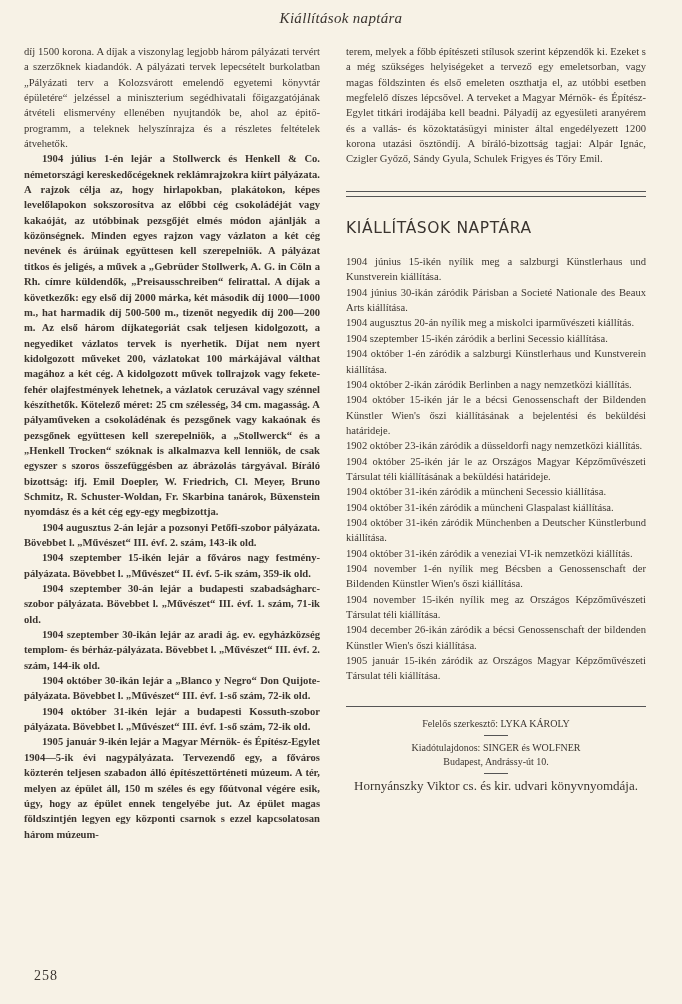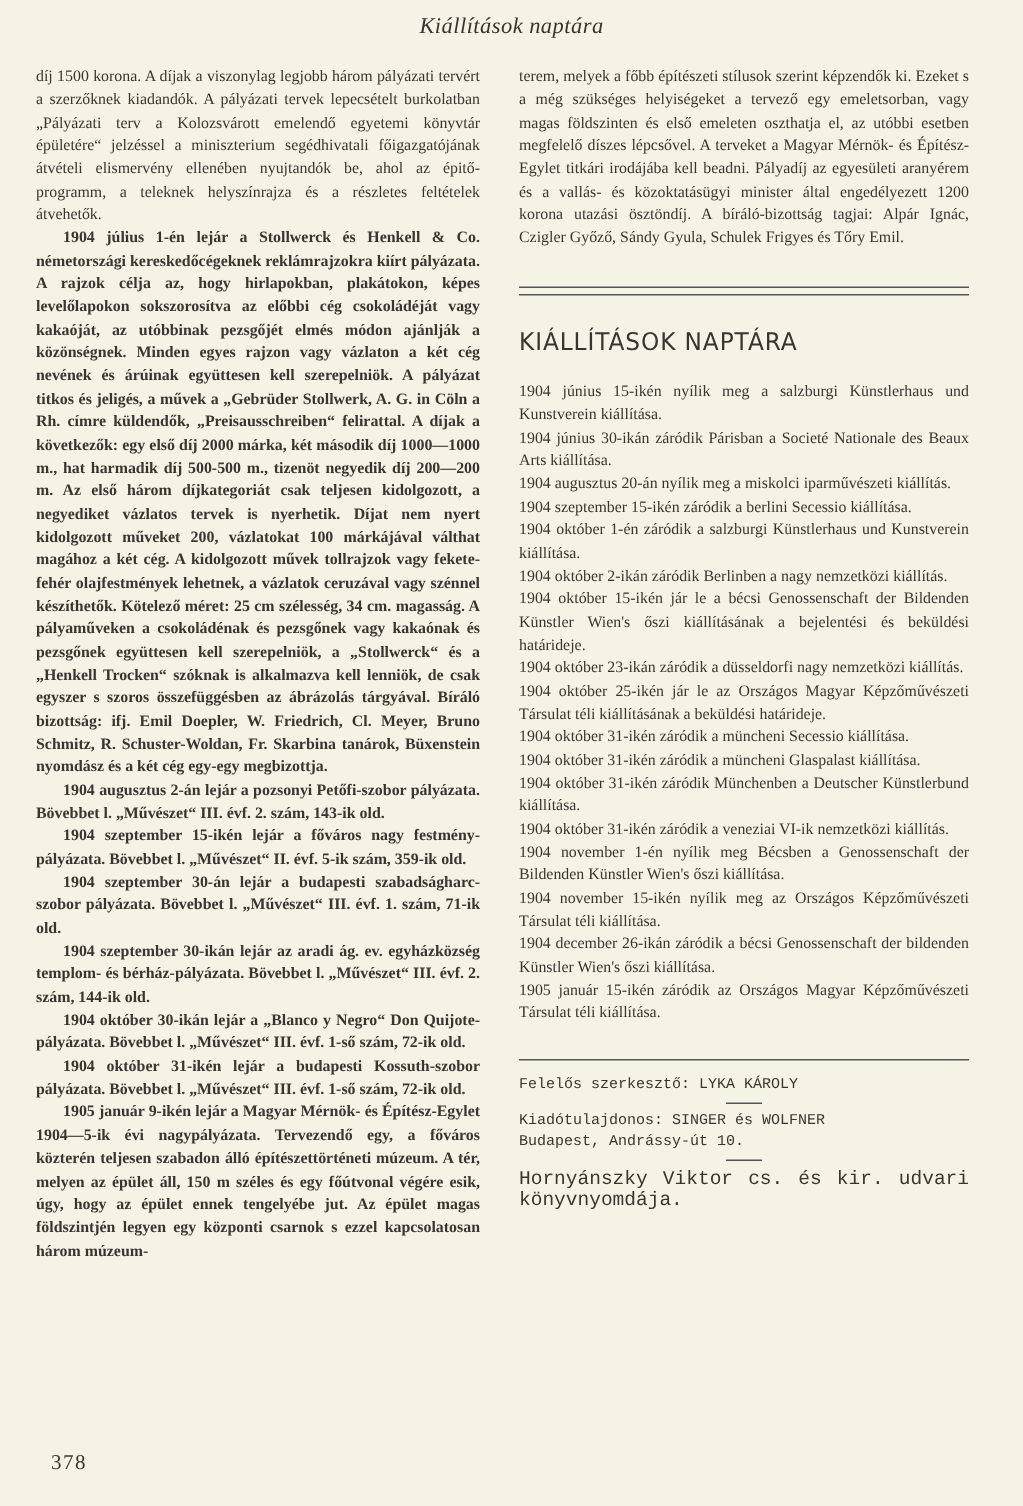--- a/index.html
+++ b/index.html
@@ -24,21 +24,21 @@
   .col p { margin: 0; text-indent: 0; }
   .col p.ind { text-indent: 18px; font-weight: bold; }
   .rule-double { height: 4px; border-top: 1px solid #555; border-bottom: 1px solid #555; margin: 24px 0 0 0; }
   .section-title {
     font-family: "DejaVu Sans", sans-serif; font-size: 15.5px; letter-spacing: 0.6px;
     color: #3a342f; margin: 24px 0 18px 0; text-align: left; font-weight: normal;
     transform: scaleY(1.05);
   }
   .cal-item { margin: 0 0 6.6px 0; text-indent: 18px; }
   .rule-single { border-top: 1px solid #555; margin: 22px 0 10px 0; }
-  .colophon { font-size: 10px; line-height: 14px; font-family: Liberation Mono, monospace; }
+  .colophon { text-align: center; font-size: 10px; line-height: 14px; }
   .colophon .short-rule { width: 24px; border-top: 1px solid #555; margin: 4px auto 5px auto; }
   .colophon .small { font-size: 13px; }
   .page-number {
     position: absolute; left: 34px; top: 968px; font-size: 14px; letter-spacing: 1px;
   }
 </style>
 </head>
 <body>
 
 <div class="running-head">Kiállítások naptára</div>
@@ -48,35 +48,35 @@
   <p class="ind">1904 július 1-én lejár a Stollwerck és Henkell &amp; Co. németországi kereskedőcégeknek reklámrajzokra kiírt pályázata. A rajzok célja az, hogy hirlapokban, plakátokon, képes levelőlapokon sokszorosítva az előbbi cég csokoládéját vagy kakaóját, az utóbbinak pezsgőjét elmés módon ajánlják a közönségnek. Minden egyes rajzon vagy vázlaton a két cég nevének és árúinak együttesen kell szerepelniök. A pályázat titkos és jeligés, a művek a „Gebrüder Stollwerk, A. G. in Cöln a Rh. címre küldendők, „Preisausschreiben“ felirattal. A díjak a következők: egy első díj 2000 márka, két második díj 1000—1000 m., hat harmadik díj 500-500 m., tizenöt negyedik díj 200—200 m. Az első három díjkategoriát csak teljesen kidolgozott, a negyediket vázlatos tervek is nyerhetik. Díjat nem nyert kidolgozott műveket 200, vázlatokat 100 márkájával válthat magához a két cég. A kidolgozott művek tollrajzok vagy fekete-fehér olajfestmények lehetnek, a vázlatok ceruzával vagy szénnel készíthetők. Kötelező méret: 25 cm szélesség, 34 cm. magasság. A pályaműveken a csokoládénak és pezsgőnek vagy kakaónak és pezsgőnek együttesen kell szerepelniök, a „Stollwerck“ és a „Henkell Trocken“ szóknak is alkalmazva kell lenniök, de csak egyszer s szoros összefüggésben az ábrázolás tárgyával. Bíráló bizottság: ifj. Emil Doepler, W. Friedrich, Cl. Meyer, Bruno Schmitz, R. Schuster-Woldan, Fr. Skarbina tanárok, Büxenstein nyomdász és a két cég egy-egy megbizottja.</p>
   <p class="ind">1904 augusztus 2-án lejár a pozsonyi Petőfi-szobor pályázata. Bövebbet l. „Művészet“ III. évf. 2. szám, 143-ik old.</p>
   <p class="ind">1904 szeptember 15-ikén lejár a főváros nagy festmény-pályázata. Bövebbet l. „Művészet“ II. évf. 5-ik szám, 359-ik old.</p>
   <p class="ind">1904 szeptember 30-án lejár a budapesti szabadságharc-szobor pályázata. Bövebbet l. „Művészet“ III. évf. 1. szám, 71-ik old.</p>
   <p class="ind">1904 szeptember 30-ikán lejár az aradi ág. ev. egyházközség templom- és bérház-pályázata. Bövebbet l. „Művészet“ III. évf. 2. szám, 144-ik old.</p>
   <p class="ind">1904 október 30-ikán lejár a „Blanco y Negro“ Don Quijote-pályázata. Bövebbet l. „Művészet“ III. évf. 1-ső szám, 72-ik old.</p>
   <p class="ind">1904 október 31-ikén lejár a budapesti Kossuth-szobor pályázata. Bövebbet l. „Művészet“ III. évf. 1-ső szám, 72-ik old.</p>
   <p class="ind">1905 január 9-ikén lejár a Magyar Mérnök- és Építész-Egylet 1904—5-ik évi nagypályázata. Tervezendő egy, a főváros közterén teljesen szabadon álló építészettörténeti múzeum. A tér, melyen az épület áll, 150 m széles és egy főútvonal végére esik, úgy, hogy az épület ennek tengelyébe jut. Az épület magas földszintjén legyen egy központi csarnok s ezzel kapcsolatosan három múzeum-</p>
 </div>
 
-<div class="page-number">378</div>
+<div class="page-number">258</div>
 
 <div class="col col-right">
   <p>terem, melyek a főbb építészeti stílusok szerint képzendők ki. Ezeket s a még szükséges helyiségeket a tervező egy emeletsorban, vagy magas földszinten és első emeleten oszthatja el, az utóbbi esetben megfelelő díszes lépcsővel. A terveket a Magyar Mérnök- és Építész-Egylet titkári irodájába kell beadni. Pályadíj az egyesületi aranyérem és a vallás- és közoktatásügyi minister által engedélyezett 1200 korona utazási ösztöndíj. A bíráló-bizottság tagjai: Alpár Ignác, Czigler Győző, Sándy Gyula, Schulek Frigyes és Tőry Emil.</p>
   <div class="rule-double"></div>
   <div class="section-title">KIÁLLÍTÁSOK NAPTÁRA</div>
   <div>
     <p class="cal-item">1904 június 15-ikén nyílik meg a salzburgi Künstlerhaus und Kunstverein kiállítása.</p>
     <p class="cal-item">1904 június 30-ikán záródik Párisban a Societé Nationale des Beaux Arts kiállítása.</p>
     <p class="cal-item">1904 augusztus 20-án nyílik meg a miskolci iparművészeti kiállítás.</p>
     <p class="cal-item">1904 szeptember 15-ikén záródik a berlini Secessio kiállítása.</p>
     <p class="cal-item">1904 október 1-én záródik a salzburgi Künstlerhaus und Kunstverein kiállítása.</p>
     <p class="cal-item">1904 október 2-ikán záródik Berlinben a nagy nemzetközi kiállítás.</p>
     <p class="cal-item">1904 október 15-ikén jár le a bécsi Genossenschaft der Bildenden Künstler Wien's őszi kiállításának a bejelentési és beküldési határideje.</p>
-    <p class="cal-item">1904 október 23-ikán záródik a düsseldorfi nagy nemzetközi kiállítás.</p>
+    <p class="cal-item">1902 október 23-ikán záródik a düsseldorfi nagy nemzetközi kiállítás.</p>
     <p class="cal-item">1904 október 25-ikén jár le az Országos Magyar Képzőművészeti Társulat téli kiállításának a beküldési határideje.</p>
     <p class="cal-item">1904 október 31-ikén záródik a müncheni Secessio kiállítása.</p>
     <p class="cal-item">1904 október 31-ikén záródik a müncheni Glaspalast kiállítása.</p>
     <p class="cal-item">1904 október 31-ikén záródik Münchenben a Deutscher Künstlerbund kiállítása.</p>
     <p class="cal-item">1904 október 31-ikén záródik a veneziai VI-ik nemzetközi kiállítás.</p>
     <p class="cal-item">1904 november 1-én nyílik meg Bécsben a Genossenschaft der Bildenden Künstler Wien's őszi kiállítása.</p>
     <p class="cal-item">1904 november 15-ikén nyílik meg az Országos Képzőművészeti Társulat téli kiállítása.</p>
     <p class="cal-item">1904 december 26-ikán záródik a bécsi Genossenschaft der bildenden Künstler Wien's őszi kiállítása.</p>
     <p class="cal-item">1905 január 15-ikén záródik az Országos Magyar Képzőművészeti Társulat téli kiállítása.</p>
   </div>

